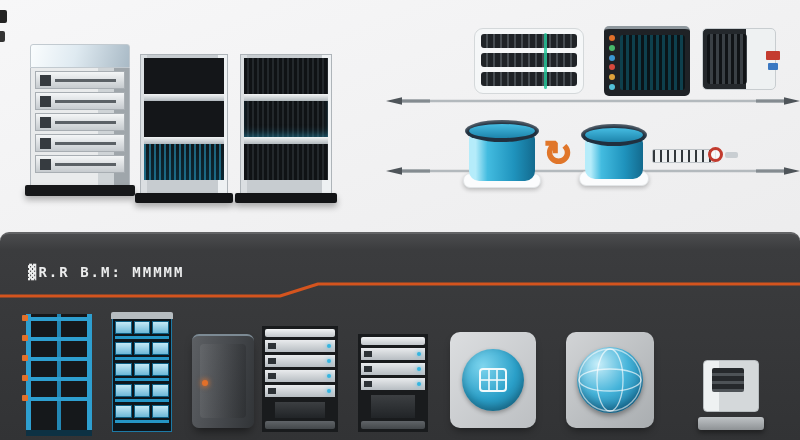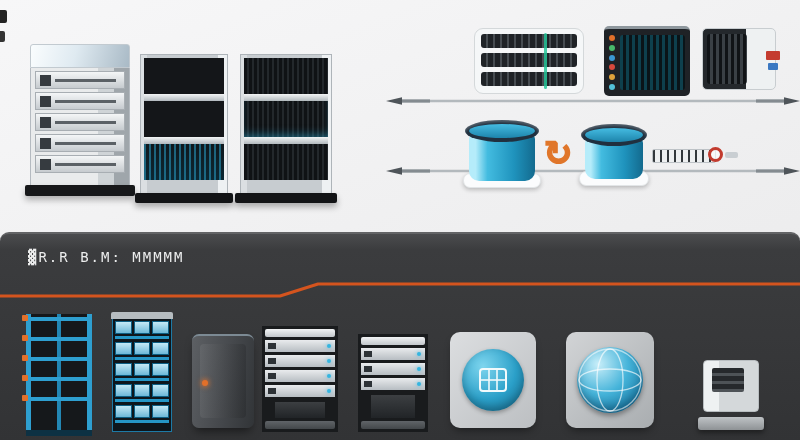--- a/index.html
+++ b/index.html
@@ -96,22 +96,22 @@
   .ruler-strip{position:absolute;left:0;top:2px;width:62px;height:12px;border:1px solid #bdc2c6;
     border-radius:2px;background:repeating-linear-gradient(90deg,#33383c 0 2px,transparent 2px 7px) #eef0f1;}
   .ruler-ring{position:absolute;left:56px;top:0;width:15px;height:15px;border-radius:50%;
     border:3.5px solid var(--ring-red,#c23b2e);box-sizing:border-box;background:rgba(255,255,255,.6);}
   .ruler-tail{position:absolute;left:73px;top:5px;width:13px;height:6px;background:#c9ced2;border-radius:2px;}
 
   
   .panel{left:0;top:232px;width:800px;height:208px;box-sizing:border-box;
     background:linear-gradient(180deg,#4b4c4e 0px,#3b3c3e 16px,#323335 100%);
     border-top:2px solid #636466;border-radius:9px 9px 0 0;}
-  .glitch{position:absolute;left:28px;top:15px;font-family:"DejaVu Sans Mono",monospace;
-    font-size:14px;font-weight:normal;color:#eceded;letter-spacing:2px;}
+  .glitch{position:absolute;left:28px;top:30px;font-family:"DejaVu Sans Mono",monospace;
+    font-size:14px;font-weight:bold;color:#eceded;letter-spacing:2px;}
   .accent-svg{position:absolute;left:0;top:0;width:800px;height:206px;pointer-events:none;}
 
   
   .bframe{left:26px;top:80px;width:66px;height:118px;background:#15181b;box-sizing:border-box;
     border-left:5px solid var(--blue-rack,#2e9fd0);border-right:5px solid var(--blue-rack,#2e9fd0);}
   .bframe::before{content:"";position:absolute;left:50%;margin-left:-2px;top:0;bottom:0;width:4px;background:#2387b4;}
   .bframe::after{content:"";position:absolute;left:-5px;right:-5px;bottom:-4px;height:6px;background:#0d3143;}
   .bshelf{position:relative;height:4px;background:var(--blue-rack,#2e9fd0);margin-top:16px;}
   .bshelf:first-child{margin-top:3px;}
   .bshelf::after{content:"";position:absolute;left:-9px;top:-2px;width:6px;height:6px;

